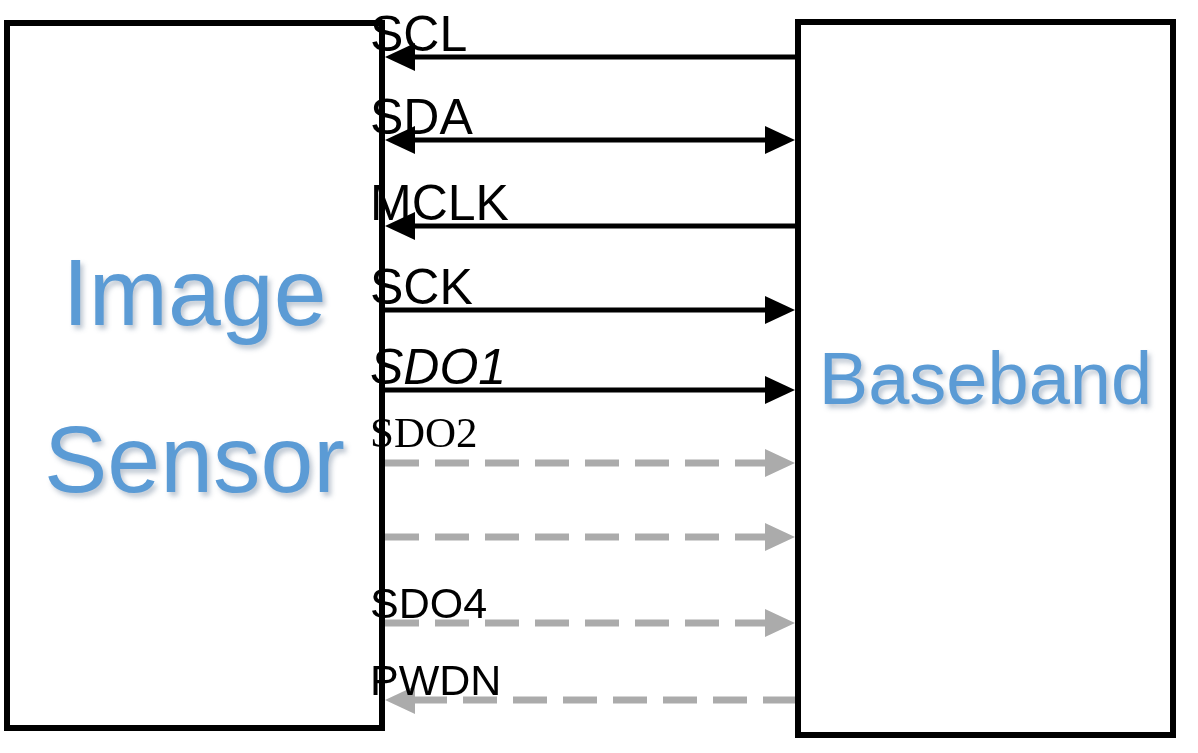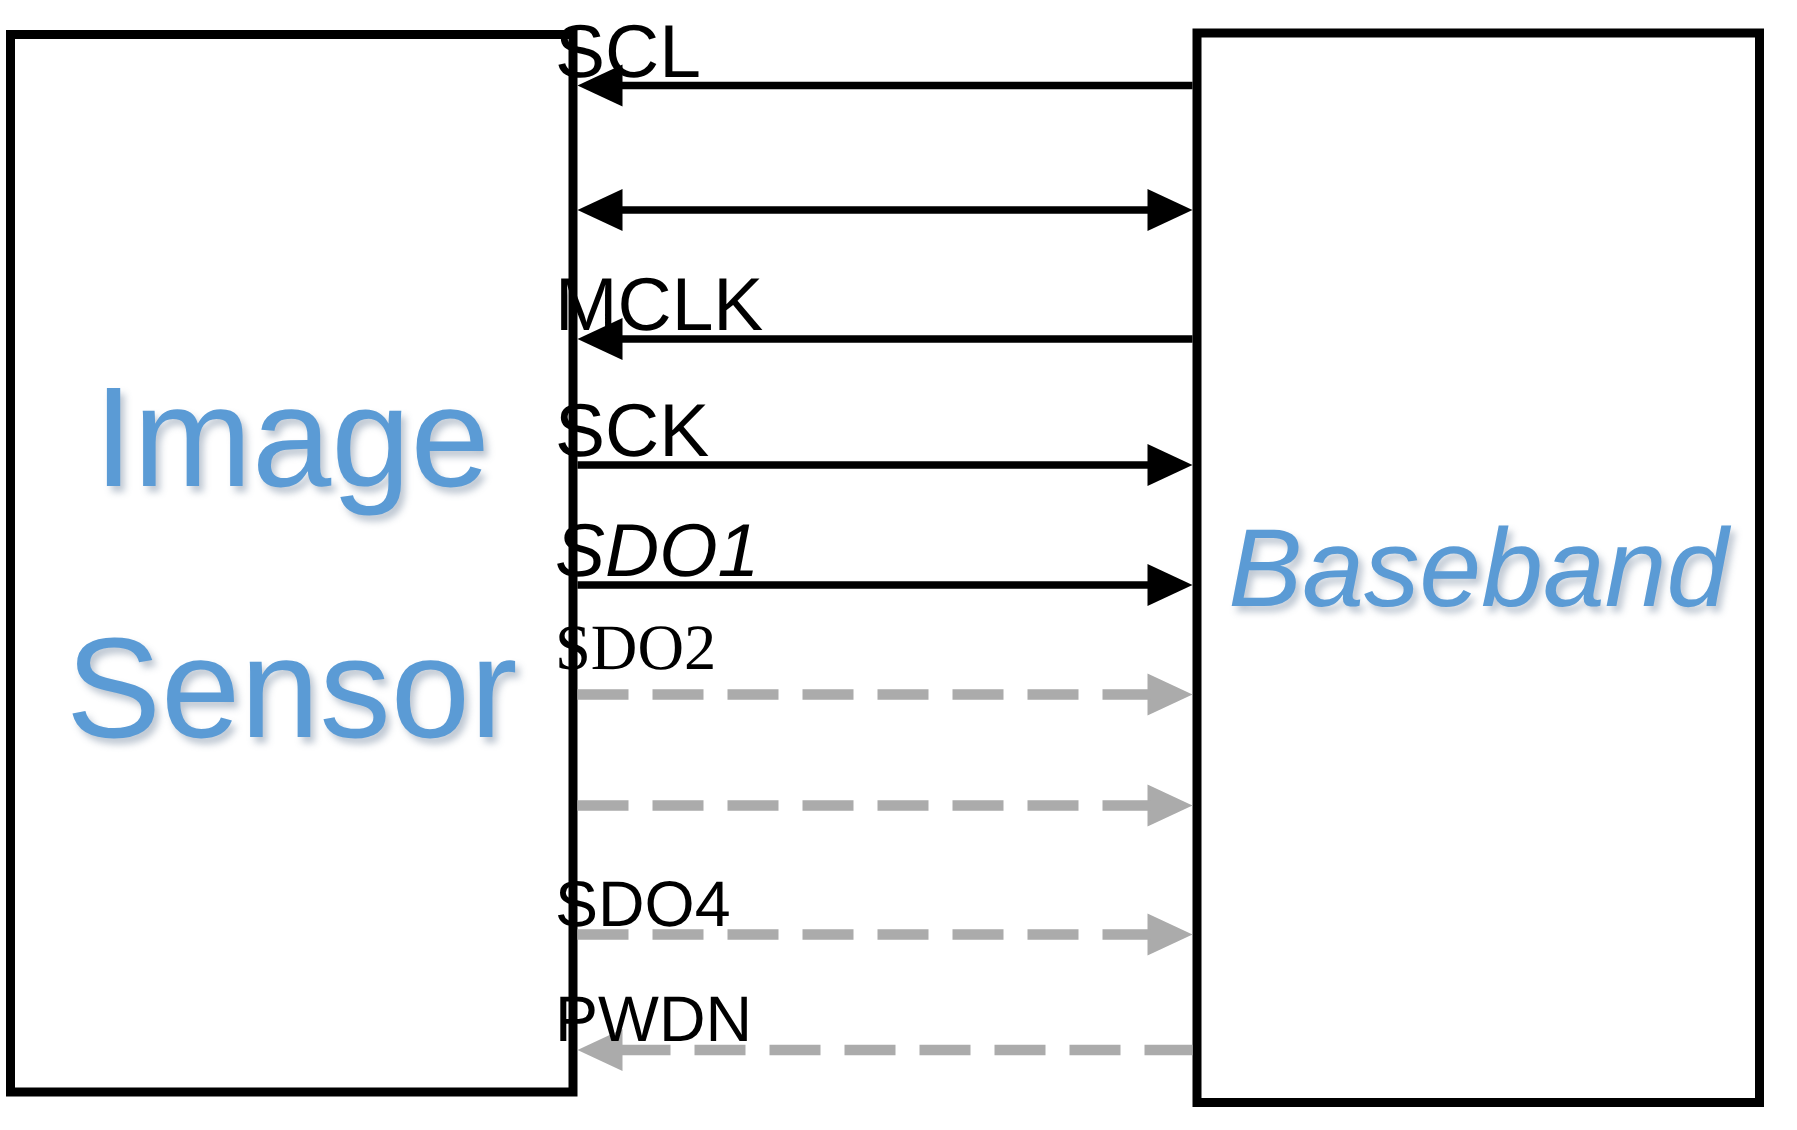--- a/index.html
+++ b/index.html
@@ -35,21 +35,21 @@
   .right-box { left: 795px; top: 19px; width: 381px; height: 719px; }
   .box-label {
     color: var(--blue);
     text-shadow: 3px 4px 5px rgba(110, 130, 155, 0.45);
     font-weight: 400;
     line-height: 1.0;
   }
   .left-box .box-label { font-size: 95px; }
   .left-box .box-label span { display: block; }
   .left-box .box-label span + span { margin-top: 72px; }
-  .right-box .box-label { font-size: 74px; font-style: italic; }
+  .right-box .box-label { font-size: 74px; }
   #signal-lines {
     position: absolute;
     left: 0; top: 0;
     width: 1198px;
     height: 753px;
     pointer-events: none;
   }
   #signal-labels { position: absolute; left: 0; top: 0; width: 100%; height: 100%; }
   .signal-label {
     position: absolute;
@@ -96,20 +96,21 @@
       <polygon points="795,537 765,523 765,551" fill="#ababab"></polygon>
       <line x1="385" y1="537" x2="767" y2="537" stroke="#ababab" stroke-width="7" stroke-dasharray="34 16"></line>
       <polygon points="795,623 765,609 765,637" fill="#ababab"></polygon>
       <line x1="385" y1="623" x2="767" y2="623" stroke="#ababab" stroke-width="7" stroke-dasharray="34 16"></line>
       <polygon points="385,700 415,686 415,714" fill="#ababab"></polygon>
       <line x1="413" y1="700" x2="795" y2="700" stroke="#ababab" stroke-width="7" stroke-dasharray="34 16"></line>
     </svg>
 
   <div id="signal-labels">
       <div class="signal-label solid-label" style="top: 59px;">SCL</div>
+      <div class="signal-label solid-label" style="top: 142px;">SDA</div>
       <div class="signal-label solid-label" style="top: 228px;">MCLK</div>
       <div class="signal-label solid-label" style="top: 312px;">SCK</div>
       <div class="signal-label solid-label" style="top: 392px; font-style: italic;">SDO1</div>
       <div class="signal-label dashed-label" style="top: 454px; font-family: Liberation Serif, serif;">SDO2</div>
       <div class="signal-label dashed-label" style="top: 625px;">SDO4</div>
       <div class="signal-label dashed-label" style="top: 702px;">PWDN</div>
     </div>
 
 </div>
 

